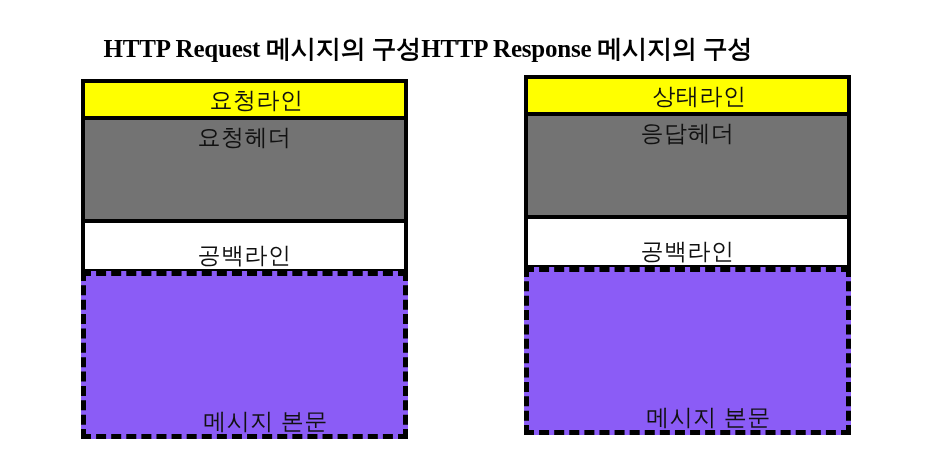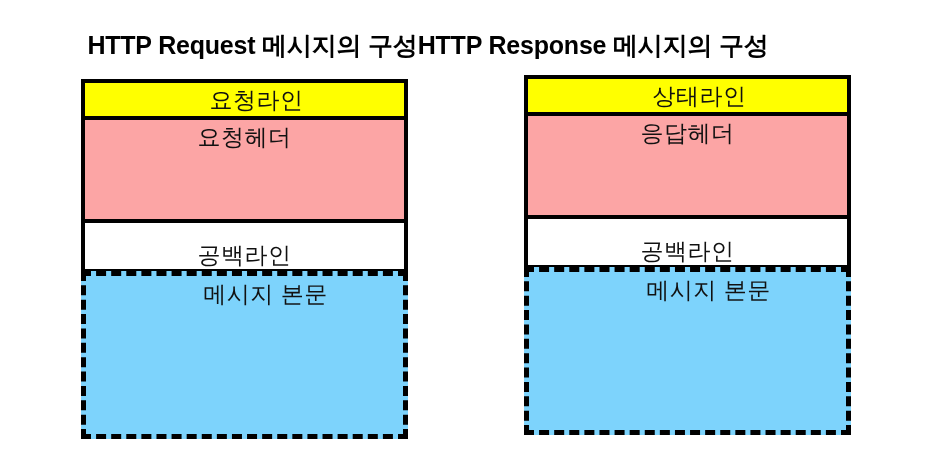--- a/index.html
+++ b/index.html
@@ -18,22 +18,23 @@
 
   
   #title-row {
     position: absolute;
     left: 0;
     top: 26px;
     width: 856px;
     height: 38px;
     display: flex;
     justify-content: center;
-    align-items: center;
+    align-items: flex-end;
     white-space: nowrap;
+    font-family: Liberation Serif, serif;
   }
   .title-text {
     font-size: 25px;
     font-weight: bold;
     letter-spacing: -0.2px;
     line-height: 30px;
     color: #000000;
   }
 
   
@@ -55,38 +56,38 @@
     color: #111111;
     letter-spacing: 0.5px;
   }
   .row.start-line {
     height: 41px;
     background: #ffff00;
     padding-left: 24px;
   }
   .row.header {
     height: 103px;
-    background: #fca5a5;
+    background: #737373;
     border-top-width: 0;
     align-items: flex-start;
     padding-top: 4px;
   }
   .row.blank-line {
     height: 50px;
     background: #ffffff;
     border-top-width: 0;
     align-items: flex-start;
     padding-top: 19px;
   }
   .row.body {
     height: 168px;
-    background: #7dd3fc;
+    background: #8b5cf6;
     border: 5px dashed #000000;
     border-top-width: 5px;
-    align-items: flex-start;
+    align-items: flex-end;
     padding-top: 5px;
     margin-top: -2px;
     padding-left: 42px;
   }
 </style>
 </head>
 <body>
 
 <div id="title-row">
   <span class="title-text">HTTP Request 메시지의 구성</span>

